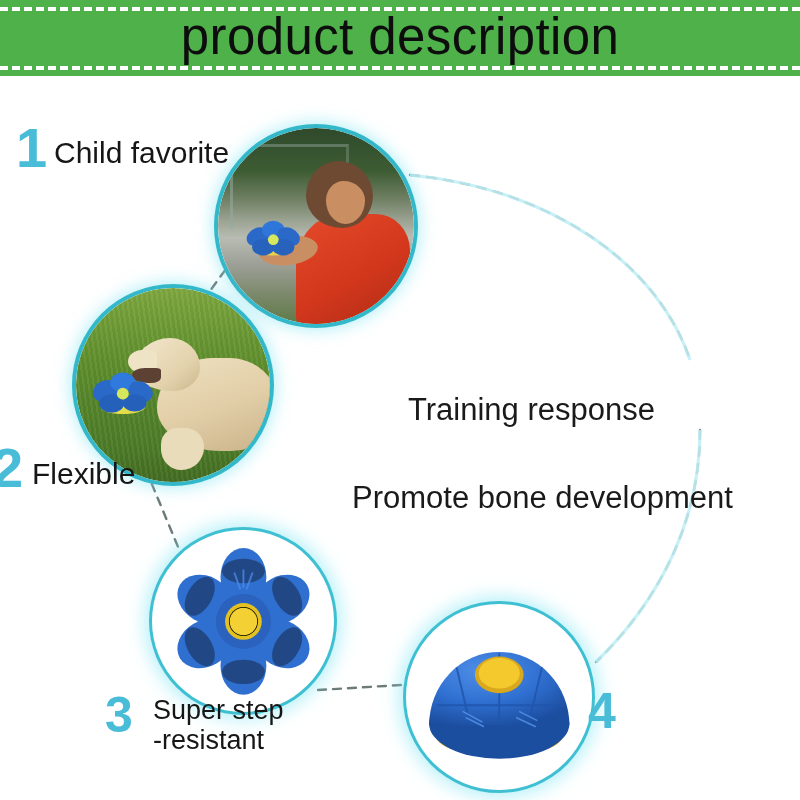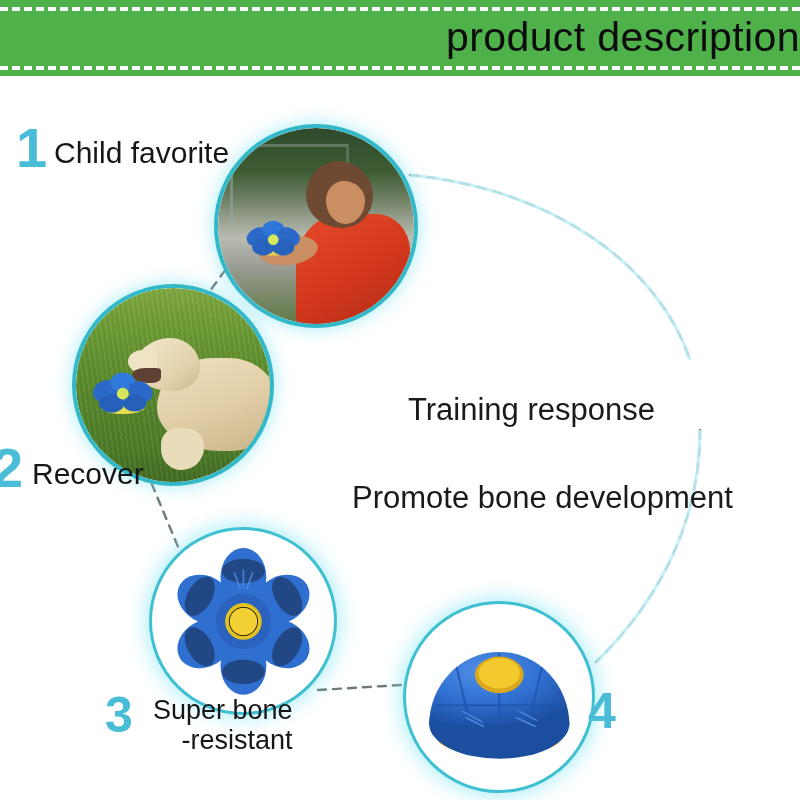--- a/index.html
+++ b/index.html
@@ -35,22 +35,22 @@
     height: 0;
     border-top: 4px dashed #ffffff;
   }
   #header-banner .dash-rule.top { top: 7px; }
   #header-banner .dash-rule.bottom { top: 66px; }
   #banner-title {
     position: absolute;
     left: 0;
     top: 12px;
     width: 800px;
-    text-align: right;
-    font-size: 41px;
+    text-align: center;
+    font-size: 51px;
     line-height: 50px;
     color: #0d0d0d;
     font-weight: 400;
     letter-spacing: 0.4px;
   }
 
   
   #connector-layer {
     position: absolute;
     left: 0;
@@ -188,21 +188,20 @@
     font-weight: 700;
     line-height: 1;
     font-family: "Liberation Sans", sans-serif;
   }
   .step-text {
     position: absolute;
     color: #161616;
     line-height: 1.12;
     font-weight: 400;
     white-space: pre-line;
-    text-align: right;
   }
 
   #step-1-num  { left: 16px;  top: 120px; font-size: 56px; }
   #step-1-text { left: 54px;  top: 136px; font-size: 30px; }
 
   #step-2-num  { left: -8px;  top: 440px; font-size: 56px; }
   #step-2-text { left: 32px;  top: 457px; font-size: 30px; }
 
   #step-3-num  { left: 105px; top: 690px; font-size: 50px; }
   #step-3-text { left: 153px; top: 695px; font-size: 27px; }
@@ -366,24 +365,24 @@
         <ellipse cx="100" cy="56" rx="32" ry="24" fill="#d9a81d"></ellipse>
         <ellipse cx="100" cy="54" rx="27" ry="20" fill="#f3c92e"></ellipse>
       </svg>
     </div>
   </div>
 
   <div class="step-num" id="step-1-num">1</div>
   <div class="step-text" id="step-1-text">Child favorite</div>
 
   <div class="step-num" id="step-2-num">2</div>
-  <div class="step-text" id="step-2-text">Recover</div>
+  <div class="step-text" id="step-2-text">Flexible</div>
 
   <div class="step-num" id="step-3-num">3</div>
-  <div class="step-text" id="step-3-text">Super bone
+  <div class="step-text" id="step-3-text">Super step
 -resistant</div>
 
   <div class="step-num" id="step-4-num">4</div>
 
   <div id="center-headline">
     <span id="center-line-1">Training response</span>
     <span id="center-line-2">Promote bone development</span>
   </div>
 
 </div>

